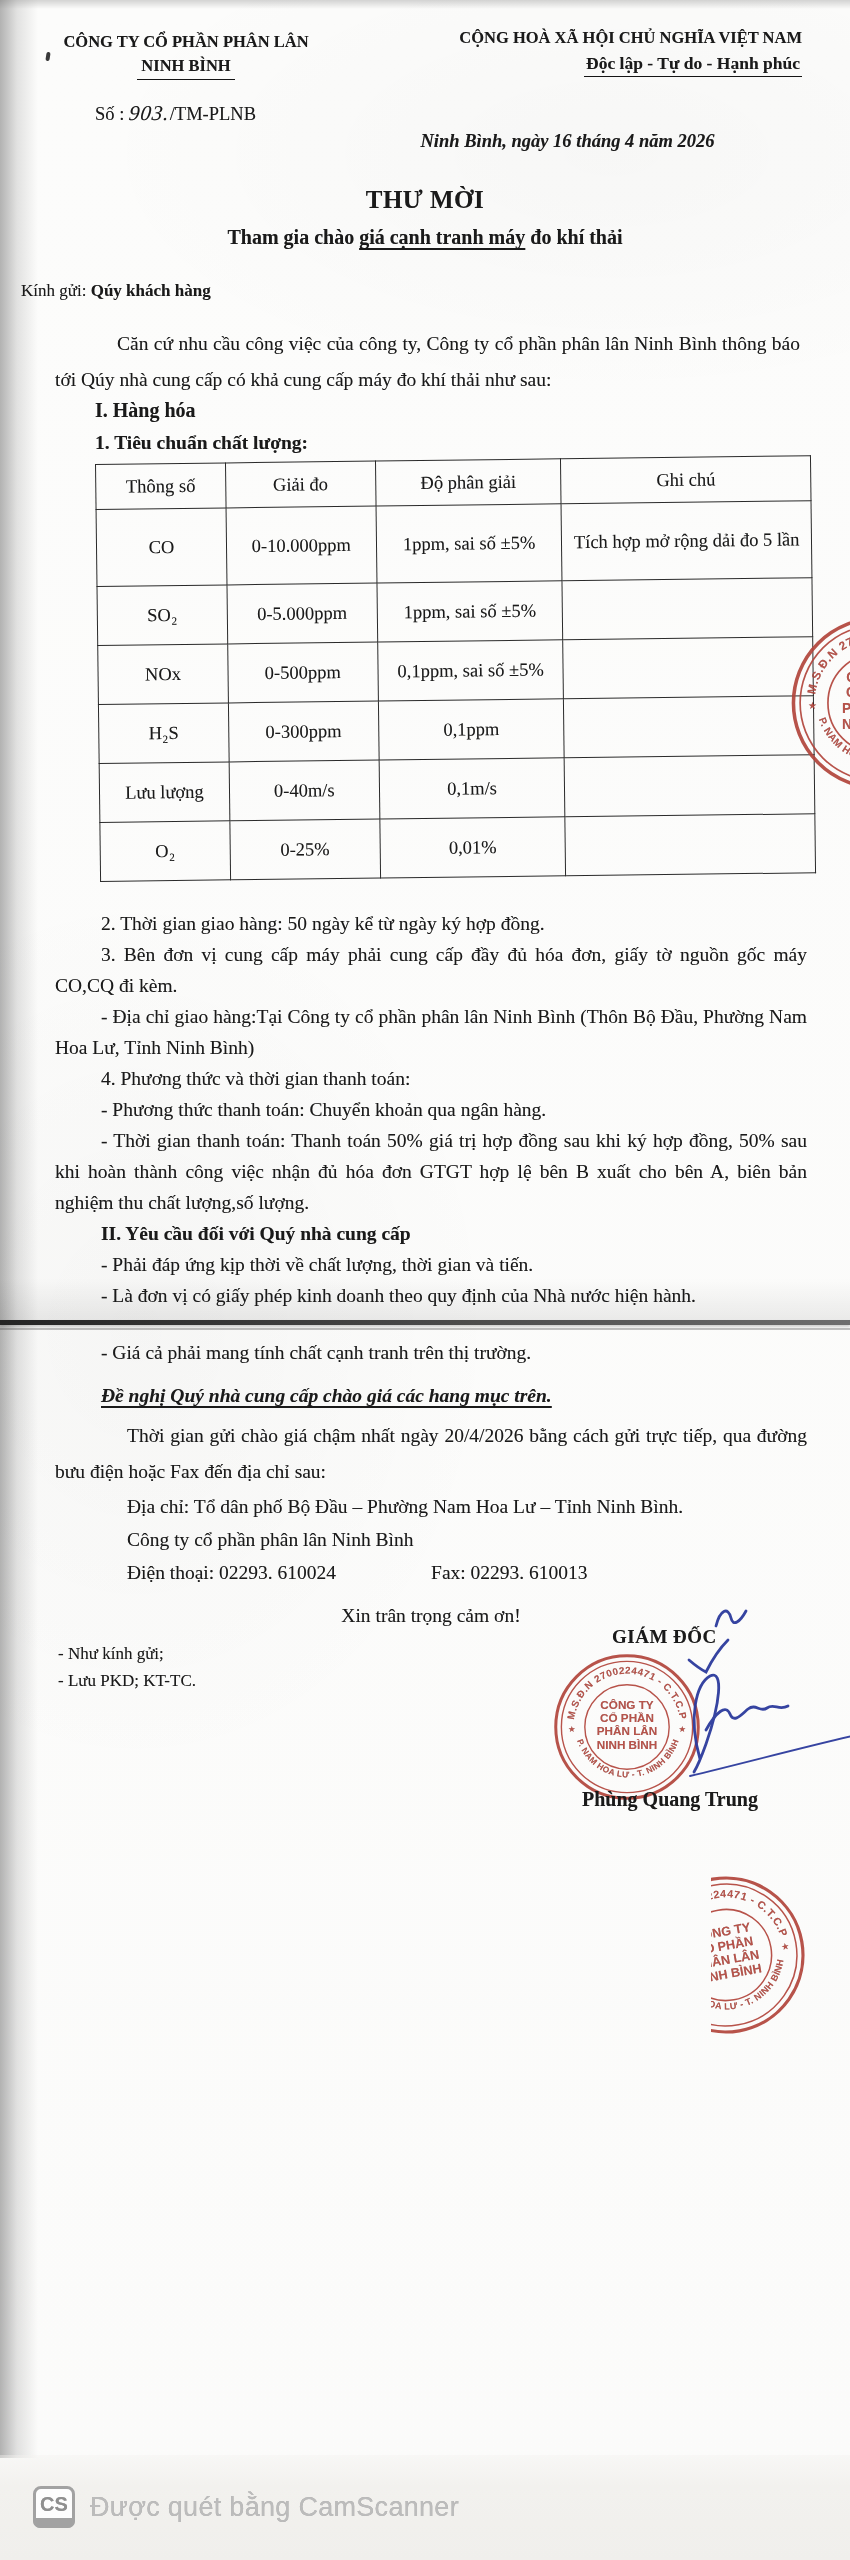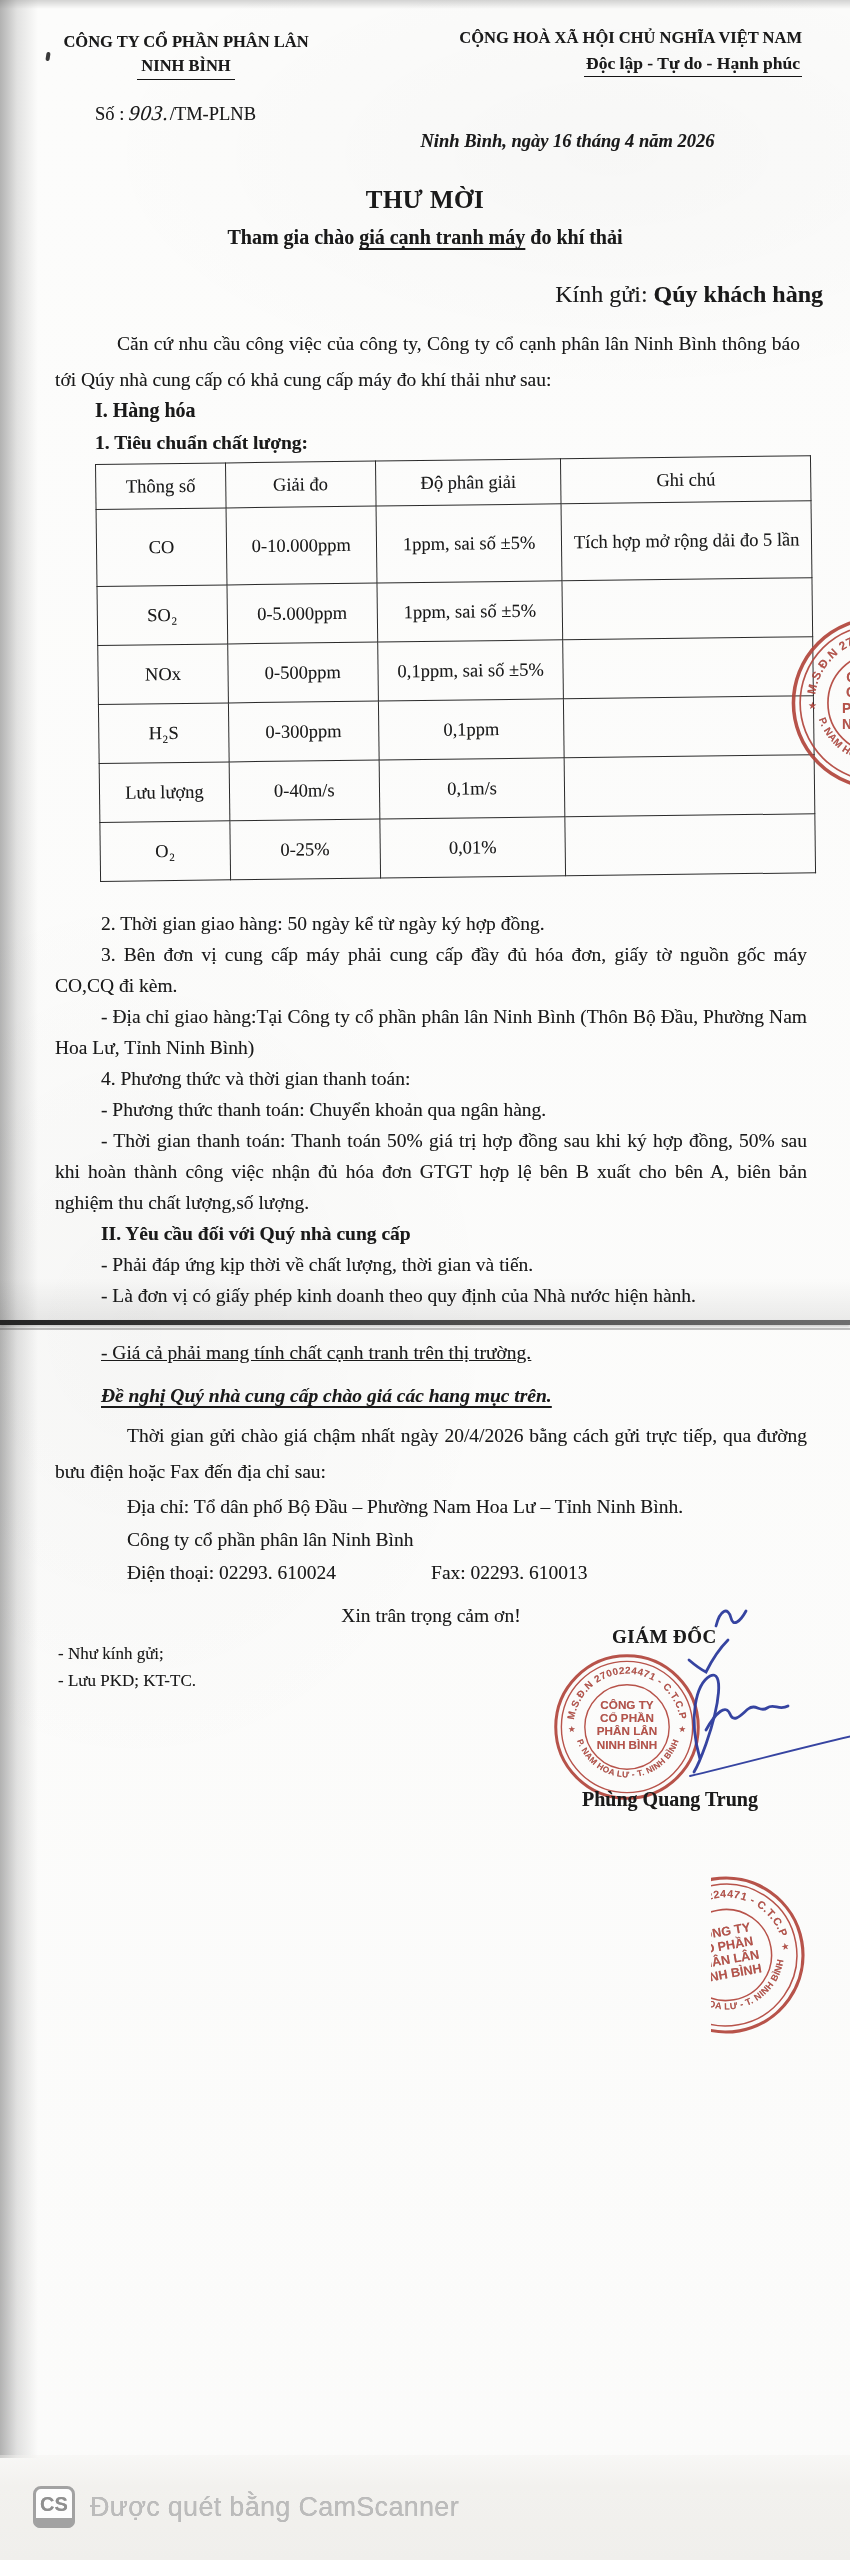--- a/index.html
+++ b/index.html
@@ -46,21 +46,21 @@
   .ref .num{display:inline-block;font-style:italic;font-size:21px;letter-spacing:1px;transform:skewX(-7deg);}
   .dateline{position:absolute;left:340px;top:131px;width:455px;text-align:center;
     font-style:italic;font-weight:bold;font-size:18.5px;}
 
   .title{position:absolute;left:35px;top:186px;width:780px;text-align:center;
     font-size:25px;font-weight:bold;letter-spacing:.5px;}
   .subtitle{position:absolute;left:35px;top:226px;width:780px;text-align:center;
     font-size:20px;font-weight:bold;}
   .subtitle .mid{text-decoration:underline;text-underline-offset:4px;text-decoration-thickness:1.5px;}
 
-  .salutation{position:absolute;left:43px;top:281px;width:780px;text-align:right;font-size:24px;}
+  .salutation{position:absolute;left:21px;top:281px;width:780px;text-align:left;font-size:17px;}
   .salutation .rcp{font-weight:bold;}
 
   .intro{position:absolute;left:55px;top:326px;width:745px;font-size:19.5px;
     line-height:36px;text-align:justify;text-indent:62px;margin:0;}
 
   .h1a{position:absolute;left:95px;top:399px;font-size:20px;font-weight:bold;}
   .h1b{position:absolute;left:95px;top:432px;font-size:19.5px;font-weight:bold;}
 
   table.spec{position:absolute;left:95px;top:464px;width:716px;border-collapse:collapse;
     transform:rotate(-.7deg);transform-origin:0 0;font-size:18.5px;}
@@ -68,21 +68,21 @@
     padding:2px 6px;font-weight:normal;line-height:23px;}
   table.spec tr.hd td{height:40px;}
   table.spec tr.r1 td{height:72px;}
   table.spec tr.rn td{height:54px;}
 
   .body1{position:absolute;left:55px;top:908px;width:752px;font-size:19.5px;line-height:31px;}
   .body1 p{margin:0;text-indent:46px;text-align:justify;}
   .body2{position:absolute;left:55px;top:1336px;width:752px;font-size:19.5px;line-height:33px;}
   .body2 p{margin:0;}
   .bold{font-weight:bold;}
-  .req3{text-indent:46px;text-decoration:underline;}
+  .req3{text-indent:46px;}
   .request{text-indent:46px;font-weight:bold;font-style:italic;margin-top:10px !important;
     text-decoration:underline;text-underline-offset:4px;text-decoration-thickness:1.5px;}
   .deadline{text-indent:72px;line-height:36px;margin-top:6px !important;text-align:justify;}
   .addr{padding-left:72px;}
   .phonerow{padding-left:72px;}
   .phonerow .fax{margin-left:95px;}
   .thanks{text-align:center;margin-top:10px !important;}
 
   .cc{position:absolute;left:58px;top:1640px;font-size:17px;line-height:27px;}
   .sigtitle{position:absolute;left:612px;top:1626px;font-size:19px;font-weight:bold;letter-spacing:.5px;}
@@ -142,21 +142,21 @@
   <div class="title">THƯ MỜI</div>
 
   <div class="subtitle">
     <span>Tham gia chào </span><span class="mid">giá cạnh tranh máy</span><span> đo khí thải</span>
   </div>
 
   <div class="salutation">
     <span>Kính gửi: </span><span class="rcp">Qúy khách hàng</span>
   </div>
 
-  <p class="intro">Căn cứ nhu cầu công việc của công ty, Công ty cổ cạnh phân lân Ninh Bình thông báo tới Qúy nhà cung cấp có khả cung cấp máy đo khí thải như sau:</p>
+  <p class="intro">Căn cứ nhu cầu công việc của công ty, Công ty cổ phần phân lân Ninh Bình thông báo tới Qúy nhà cung cấp có khả cung cấp máy đo khí thải như sau:</p>
 
   <div class="h1a">I. Hàng hóa</div>
   <div class="h1b">1. Tiêu chuẩn chất lượng:</div>
 
   <table class="spec">
     <colgroup>
         <col style="width:130px">
         <col style="width:150px">
         <col style="width:186px">
         <col style="width:250px">

